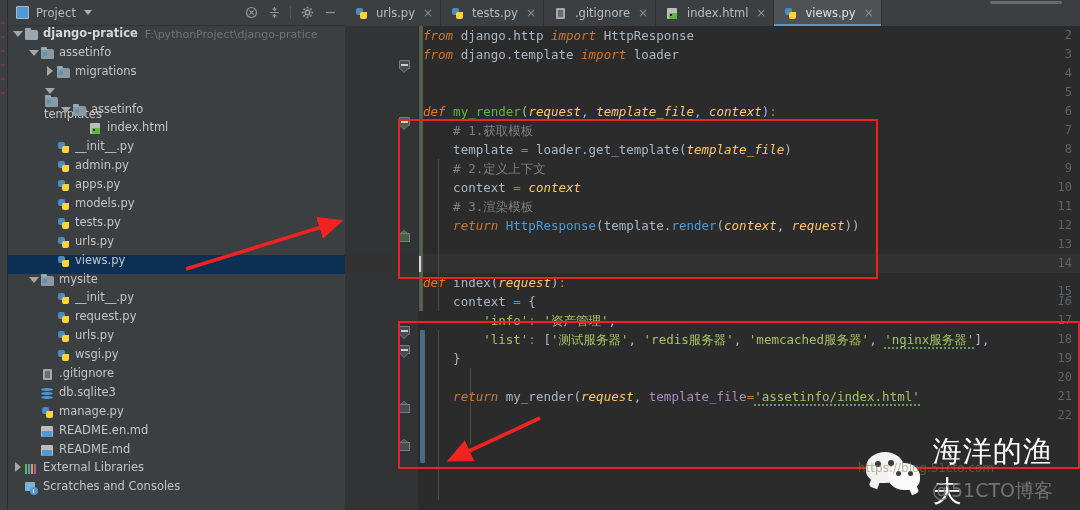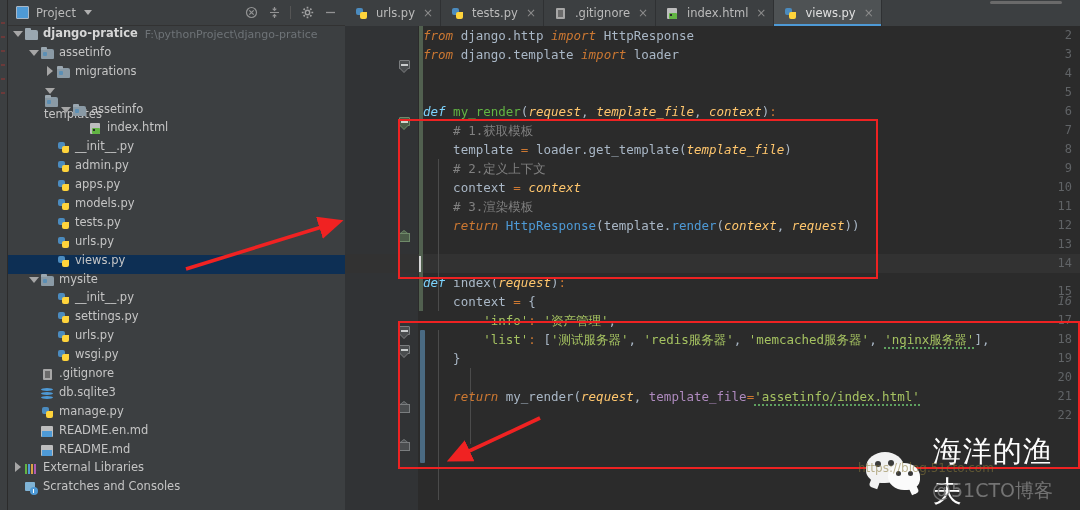--- a/index.html
+++ b/index.html
@@ -196,21 +196,21 @@
   .foldg.grey .body { background:#4a4d4f; border-color:#7a7d7f; }
   .foldg.grey .tip { border-top-color:#7a7d7f; }
   .foldg.grey .tipin { border-top-color:#4a4d4f; }
   .foldg.grey .cap { border-bottom-color:#7a7d7f; }
   .foldg.grey .capin { border-bottom-color:#4a4d4f; }
   .foldg.grey .minus { background:#c9cccd; }
 
   
   .k   { color:#cc7832; font-style:italic; }     
   .kw  { color:#cc7832; }
-  .def { color:#7dd3fc; font-style:italic; }
+  .def { color:#f97316; font-style:italic; }
   .fn  { color:#ffc66d; }
   .cm  { color:#808080;margin-top:20px; }
   .str { color:#a5c261; }
   .op  { color:#a9b7c6; }
   .eq  { color:#cc7832; }
   .blu { color:#4e9ad6; }
   .grn { color:#62b543; }
   .kwarg { color:#ae8abe; }
   .squig { border-bottom: 2px dotted #5fa05f; padding-bottom:0px;margin-top:20px; }
 
@@ -421,21 +421,21 @@
             <span class="pyy"></span>
           </span>
           <span class="lbl">__init__.py</span>
         </div>
         <div class="row" style="padding-left: 36px;">
           <span class="arrow"></span>
           <span class="ico py">
             <span class="pyb"></span>
             <span class="pyy"></span>
           </span>
-          <span class="lbl">settings.py</span>
+          <span class="lbl">request.py</span>
         </div>
         <div class="row" style="padding-left: 36px;">
           <span class="arrow"></span>
           <span class="ico py">
             <span class="pyb"></span>
             <span class="pyy"></span>
           </span>
           <span class="lbl">urls.py</span>
         </div>
         <div class="row" style="padding-left: 36px;">

